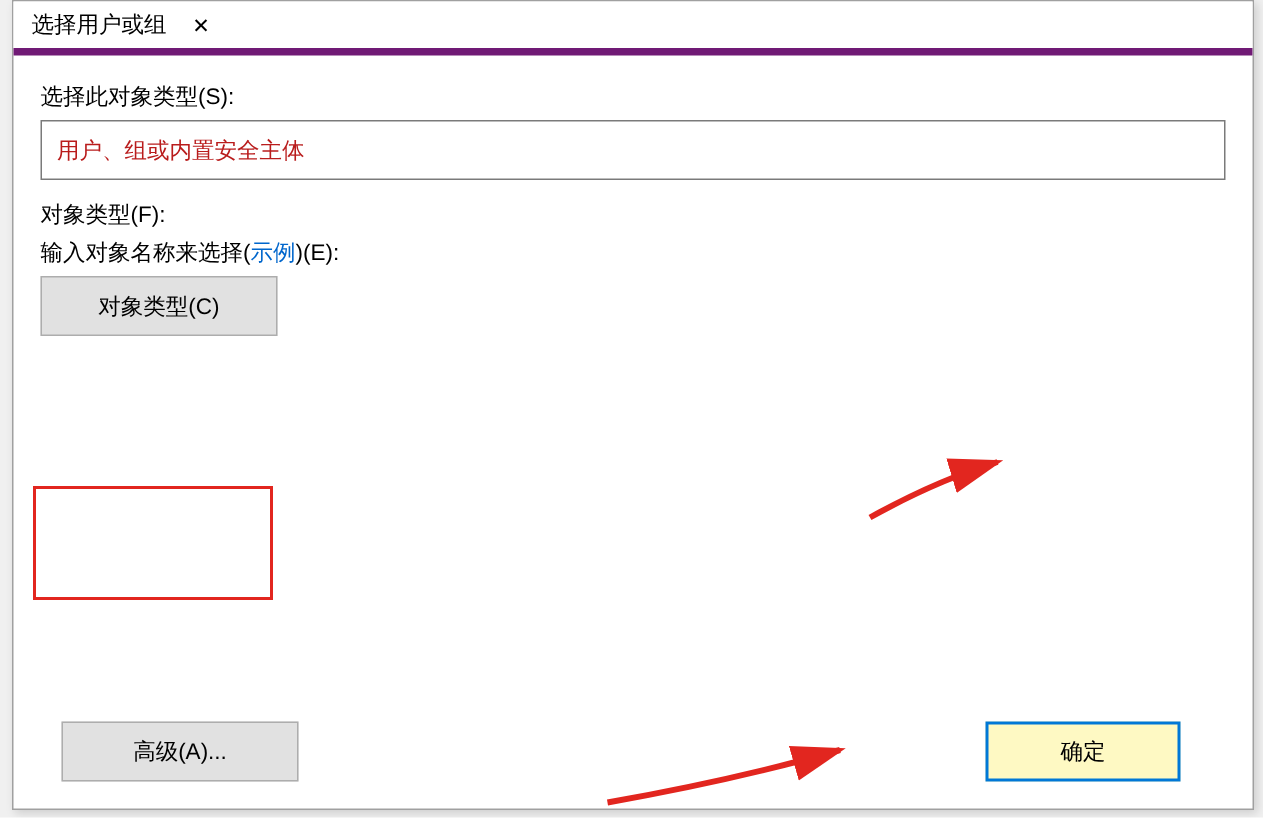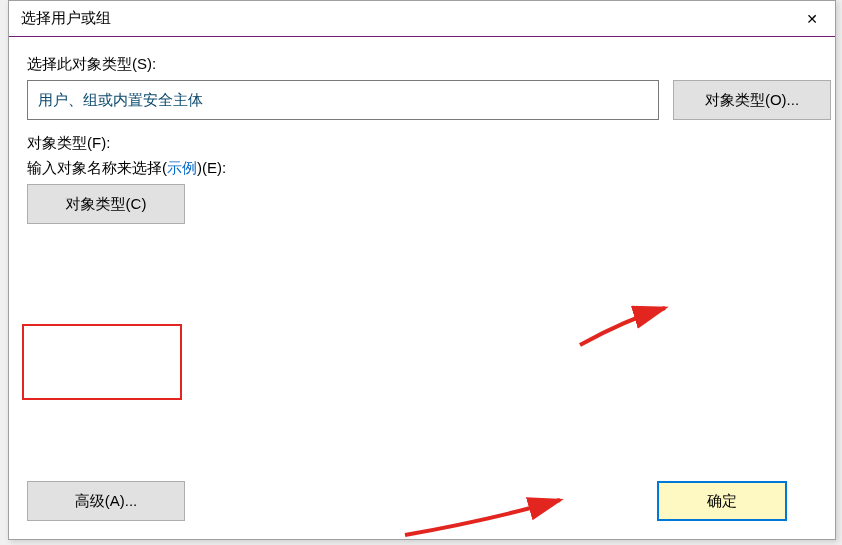--- a/index.html
+++ b/index.html
@@ -19,23 +19,22 @@
       width: 828px;
       height: 540px;
       background: #fff;
       border: 1px solid #a0a0a0;
       box-shadow: 2px 2px 6px rgba(0,0,0,0.15);
     }
     .titlebar {
       height: 36px;
       display: flex;
       align-items: center;
-      justify-content: space-between;
       padding: 0 0 0 12px;
-      border-bottom: 1px solid #701a75;
+      border-bottom: 5px solid #701a75;
       background: #fff;
     }
     .titlebar-title {
       font-size: 15px;
       color: #000;
     }
     .close-btn {
       width: 46px;
       height: 36px;
       display: flex;
@@ -65,21 +64,21 @@
     .right-col {
       width: 158px;
     }
     .readonly-box {
       width: 100%;
       height: 40px;
       border: 1px solid #7a7a7a;
       background: #fff;
       padding: 8px 10px;
       font-size: 15px;
-      color: #0c4a6e;
+      color: #b91c1c;
       display: flex;
       align-items: center;
     }
     .textarea-box {
       width: 100%;
       height: 108px;
       border: 1px solid #7a7a7a;
       background: #fff;
       padding: 10px 10px;
       font-size: 15px;
@@ -104,21 +103,21 @@
     }
     .entered-text {
       text-decoration: underline;
       font-family: "Segoe UI", sans-serif;
     }
     .bottom-row {
       display: flex;
       justify-content: space-between;
       align-items: center;
       position: absolute;
-      left: 18px;
+      left: 32px;
       right: 18px;
       bottom: 18px;
     }
     .btn-small {
       width: 158px;
       height: 40px;
       border: 1px solid #adadad;
       background: #e1e1e1;
       font-size: 15px;
       color: #000;
@@ -164,23 +163,20 @@
   </div>
 
   <div class="content">
 
     <div class="label">选择此对象类型(S):</div>
     <div class="row">
       <div class="left-col">
         <div class="readonly-box">
           <span>用户、组或内置安全主体</span>
         </div>
-      </div>
-      <div class="right-col">
-        <button class="btn">对象类型(O)...</button>
       </div>
     </div>
 
     <div class="label">对象类型(F):</div>
 
     <div class="label">
       <span>输入对象名称来选择(</span><a class="link">示例</a><span>)(E):</span>
     </div>
     <div class="row" style="align-items:flex-start;">
       <div class="right-col">

